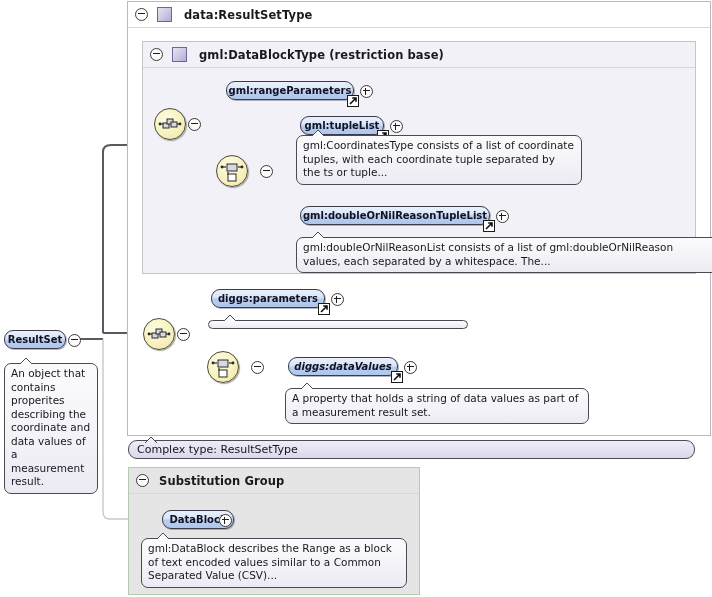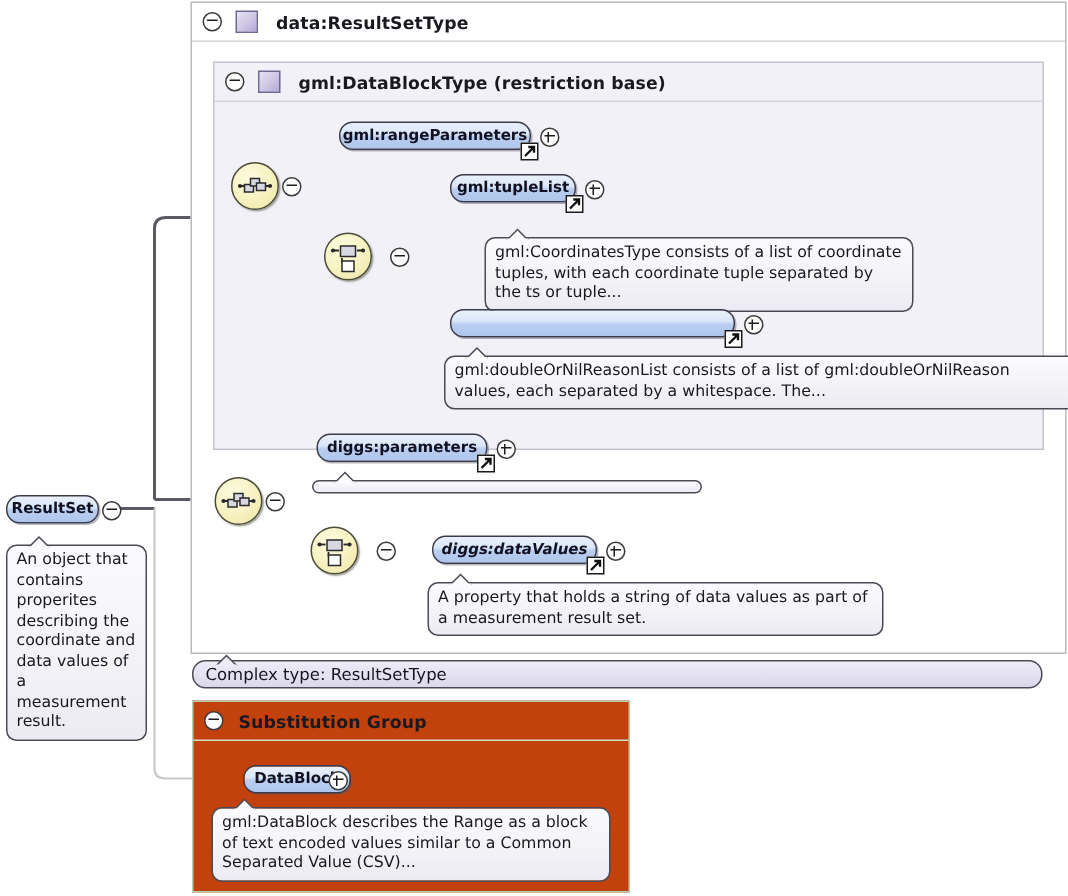--- a/index.html
+++ b/index.html
@@ -20,21 +20,21 @@
     position: absolute;
     background: #ffffff;
     border: 1px solid #b9b9bd;
     box-sizing: border-box;
   }
   .type-panel.inner {
     background: #f3f1f8;
     border: 1px solid #c5c3cc;
   }
   .type-panel.subgroup {
-    background: #c2410c;
+    background: #e5e5e5;
     border: 1px solid #b6ccb0;
   }
   .panel-header {
     position: absolute;
     top: 0; left: 0; right: 0;
     height: 26px;
     display: flex;
     align-items: center;
     padding-left: 7px;
     box-sizing: border-box;
@@ -207,21 +207,21 @@
 </svg>
 
 <div class="type-panel" style="left:127px; top:1px; width:584px; height:435px;">
   <div class="panel-header">
     <span class="toggle"></span>
     <span class="type-swatch"></span>
     <span class="panel-title">data:ResultSetType</span>
   </div>
 </div>
 
-<div class="type-panel inner" style="left:142px; top:41px; width:554px; height:259px;">
+<div class="type-panel inner" style="left:142px; top:41px; width:554px; height:233px;">
   <div class="panel-header">
     <span class="toggle"></span>
     <span class="type-swatch"></span>
     <span class="panel-title">gml:DataBlockType (restriction base)</span>
   </div>
 </div>
 
 <div class="type-panel subgroup" style="left:128px; top:467px; width:292px; height:128px;">
   <div class="panel-header subgroup-head" style="border-bottom:1px solid #cfe0c8;">
     <span class="toggle"></span>
@@ -298,31 +298,32 @@
 <div class="el-box" style="left:300px; top:116px; width:84px;">
   <span>gml:tupleList</span>
   <span class="ref-arrow" style="right:-6px; bottom:-8px;">
     <svg width="10" height="10" viewBox="0 0 10 10">
       <path d="M2 8 L8 2 M4.2 2 H8 V5.8" stroke="#111" stroke-width="1.6" fill="none"></path>
     </svg>
   </span>
 </div>
 <span class="toggle plus" style="position:absolute; left:390px; top:120px;"></span>
 
-<div class="anno" style="left:296px; top:158px; width:286px;margin-left:27px;">
+<div class="anno" style="left:296px; top:135px; width:286px;">
   <span class="tail">
     <svg width="16" height="8" viewBox="0 0 16 8">
       <path d="M1 8 L8 1 L15 8" fill="#fbfbfd" stroke="#4a4a55" stroke-width="1"></path>
       <path d="M1 8 L15 8" stroke="#fbfbfd" stroke-width="2"></path>
     </svg>
   </span>
   <span>gml:CoordinatesType consists of a list of coordinate tuples, with each coordinate tuple separated by the ts or tuple...</span>
 </div>
 
 <div class="el-box" style="left:300px; top:206px; width:190px;">
+  <span>gml:doubleOrNilReasonTupleList</span>
   <span class="ref-arrow" style="right:-6px; bottom:-8px;">
     <svg width="10" height="10" viewBox="0 0 10 10">
       <path d="M2 8 L8 2 M4.2 2 H8 V5.8" stroke="#111" stroke-width="1.6" fill="none"></path>
     </svg>
   </span>
 </div>
 <span class="toggle plus" style="position:absolute; left:496px; top:210px;"></span>
 
 <div class="anno" style="left:296px; top:237px; width:424px;">
   <span class="tail">

